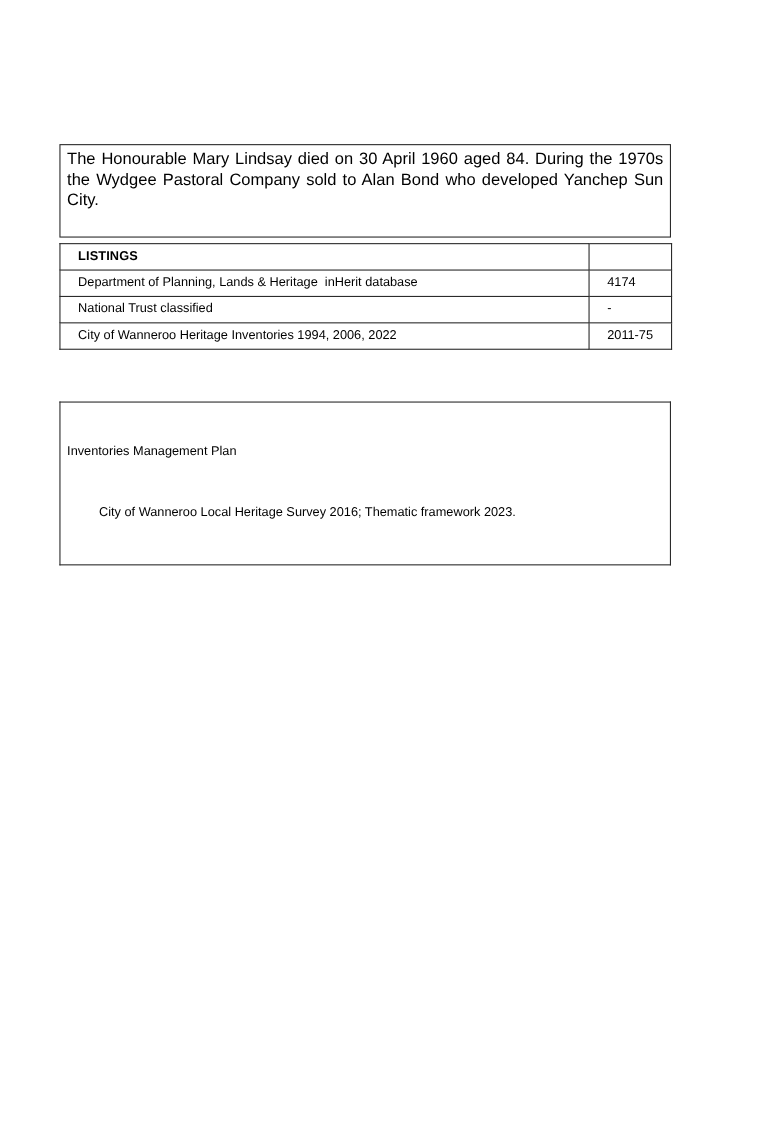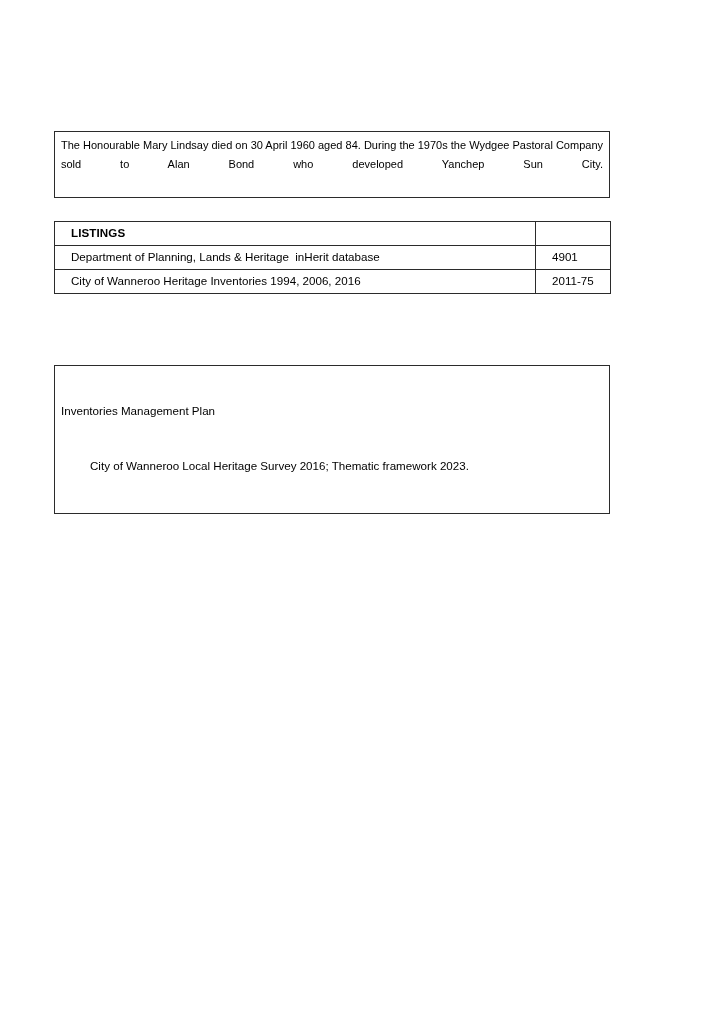--- a/index.html
+++ b/index.html
@@ -34,21 +34,21 @@
     box-sizing: border-box;
     background: #ffffff;
   }
 
   
   #narrative-block {
     top: 131px;
     padding: 4px 6px 5px 6px;
   }
   .narrative-par {
-    font-size: 11px;
+    font-size: 15px;
     line-height: 18.5px;
     text-align: justify;
     text-justify: inter-word;
     margin: 0;
     white-space: pre-wrap;
   }
   .narrative-par.p-last {
     text-align: left;
     margin-top: 5px;
   }
@@ -122,24 +122,28 @@
       <col class="c-label">
       <col class="c-value">
     </colgroup>
     <tbody>
       <tr>
         <td class="hdr-cell">LISTINGS</td>
         <td class="hdr-cell"></td>
       </tr>
       <tr>
         <td>Department of Planning, Lands &amp; Heritage  inHerit database</td>
-        <td>4901</td>
+        <td>4174</td>
       </tr>
       <tr>
-        <td>City of Wanneroo Heritage Inventories 1994, 2006, 2016</td>
+        <td>National Trust classified</td>
+        <td>-</td>
+      </tr>
+      <tr>
+        <td>City of Wanneroo Heritage Inventories 1994, 2006, 2022</td>
         <td>2011-75</td>
       </tr>
     </tbody>
   </table>
 
   <table class="doc-table" id="bibliography-table">
     <tbody>
       <tr>
         <td class="body-cell">
           <span class="bib-line">Inventories Management Plan</span>

